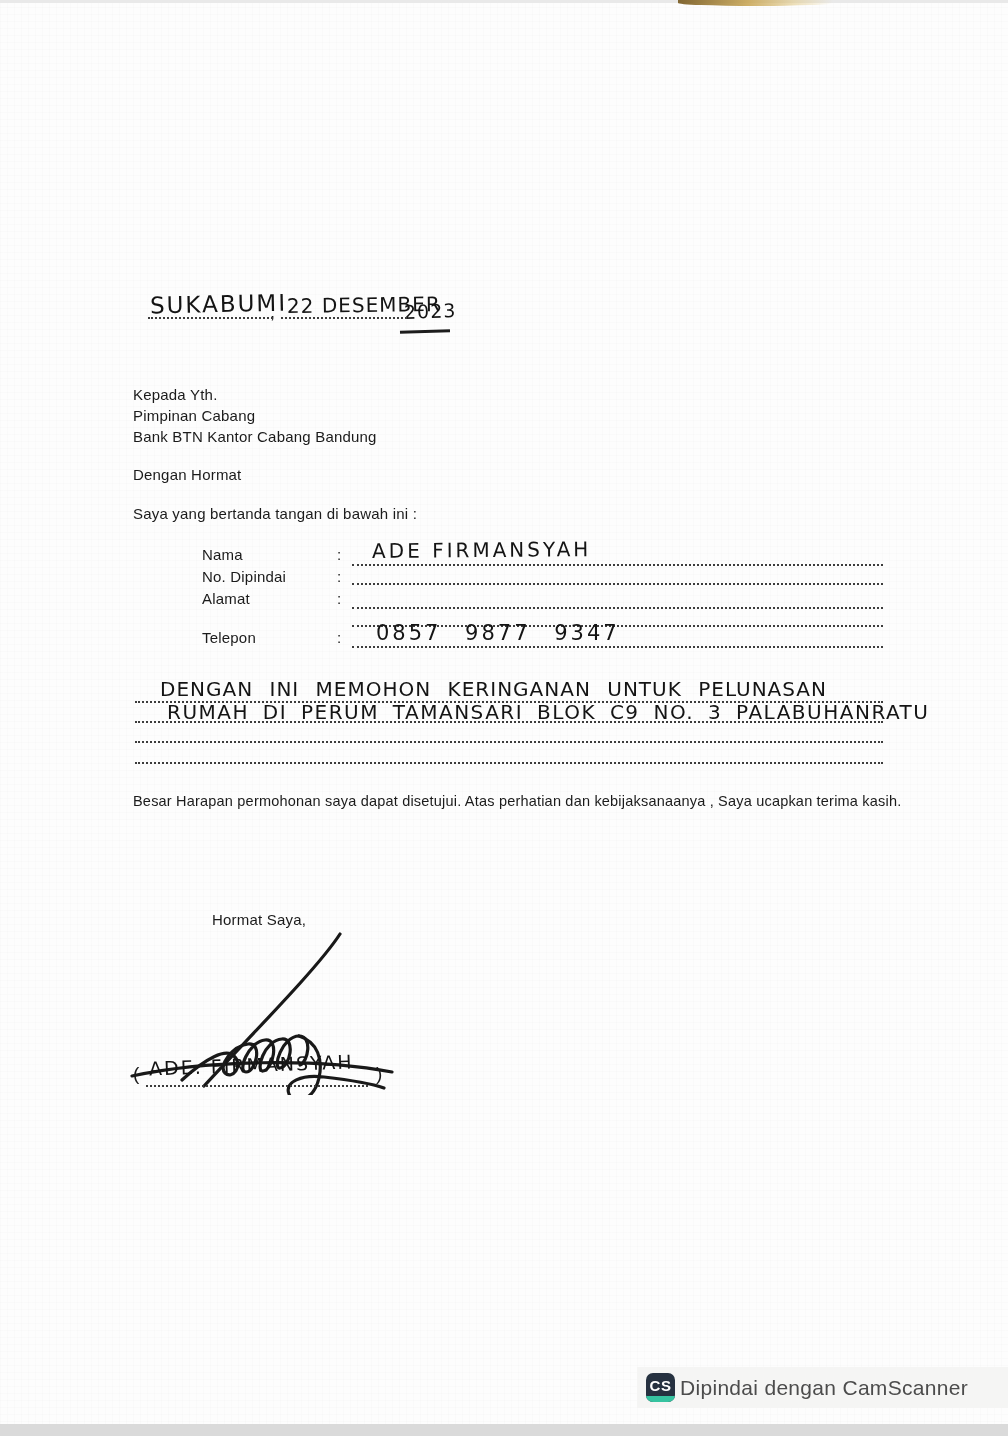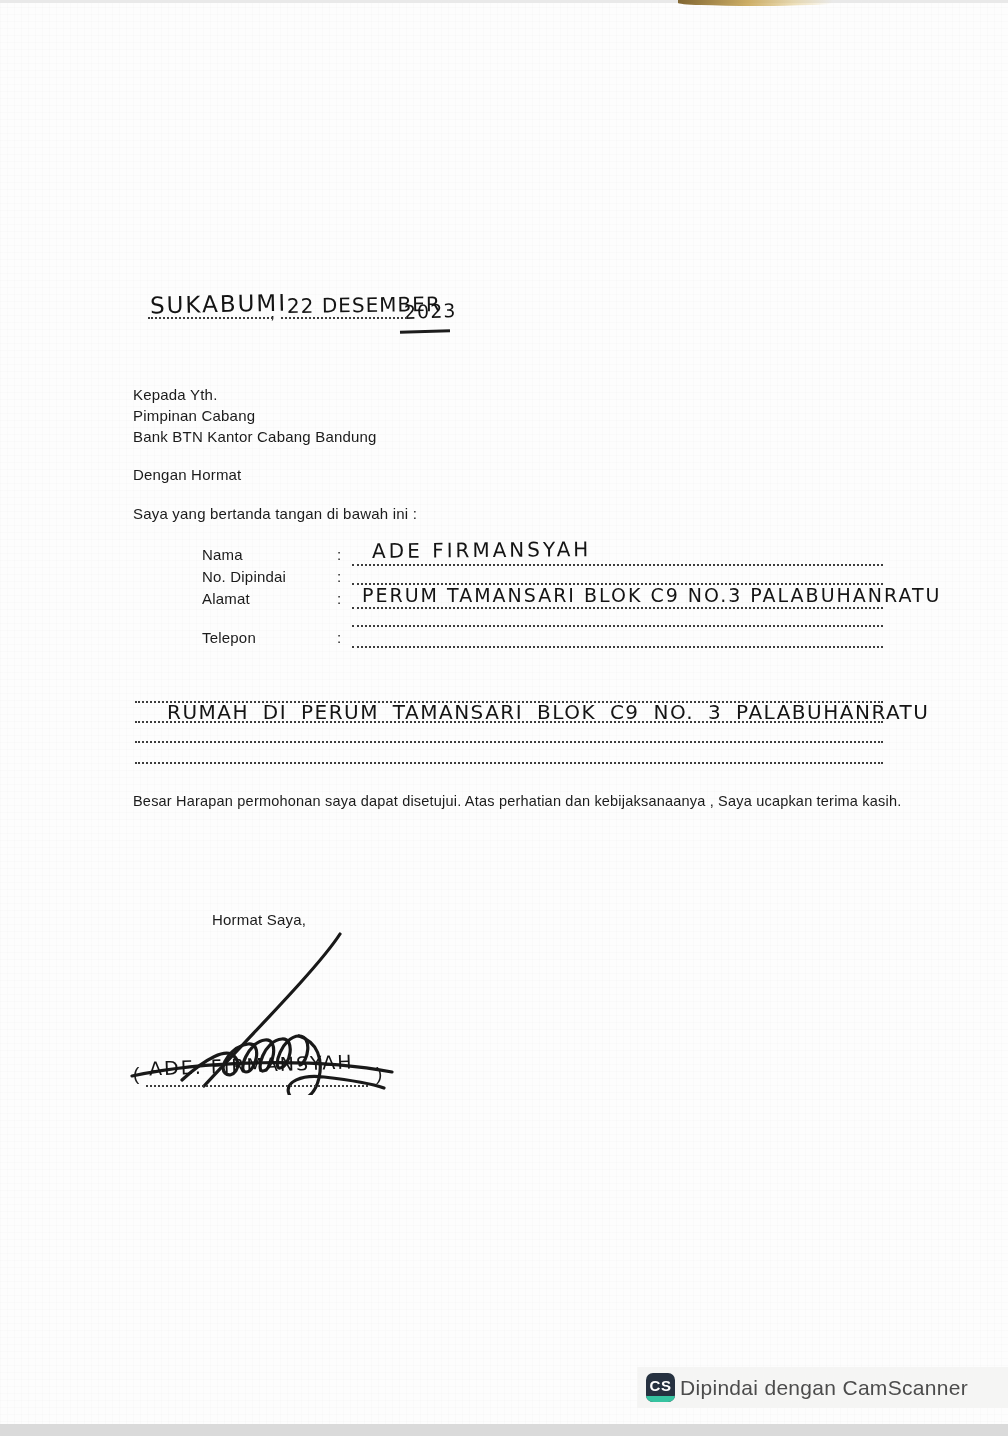--- a/index.html
+++ b/index.html
@@ -102,22 +102,23 @@
   <span class="abs printed fcolon" id="col-4">:</span>
 
   <div class="abs dotted fline" id="fline-1"></div>
   <div class="abs dotted fline" id="fline-2"></div>
   <div class="abs dotted fline" id="fline-3"></div>
   <div class="abs dotted fline" id="fline-4"></div>
   <div class="abs dotted fline" id="fline-5"></div>
 
   <span class="abs hw" id="val-nama">ADE FIRMANSYAH</span>
   <span class="abs hw" id="val-debitur"></span>
-  <span class="abs hw" id="val-alamat">PERUM TAMANSARI BLOK C9 NO.3 PALABUHANRATU</span>
+  <span class="abs hw" id="val-telepon">0857 9877 9347</span>
 
+  <span class="abs hw" id="body-line-0">DENGAN INI MEMOHON KERINGANAN UNTUK PELUNASAN</span>
   <span class="abs hw" id="body-line-1">RUMAH DI PERUM TAMANSARI BLOK C9 NO. 3 PALABUHANRATU</span>
   <div class="abs dotted bline" id="bline-1"></div>
   <div class="abs dotted bline" id="bline-2"></div>
   <div class="abs dotted bline" id="bline-3"></div>
   <div class="abs dotted bline" id="bline-4"></div>
 
   <div class="abs printed" id="closing">Besar Harapan permohonan saya dapat disetujui. Atas perhatian dan kebijaksanaanya , Saya ucapkan terima kasih.</div>
 
   <div class="abs printed" id="signoff">Hormat Saya,</div>
 

